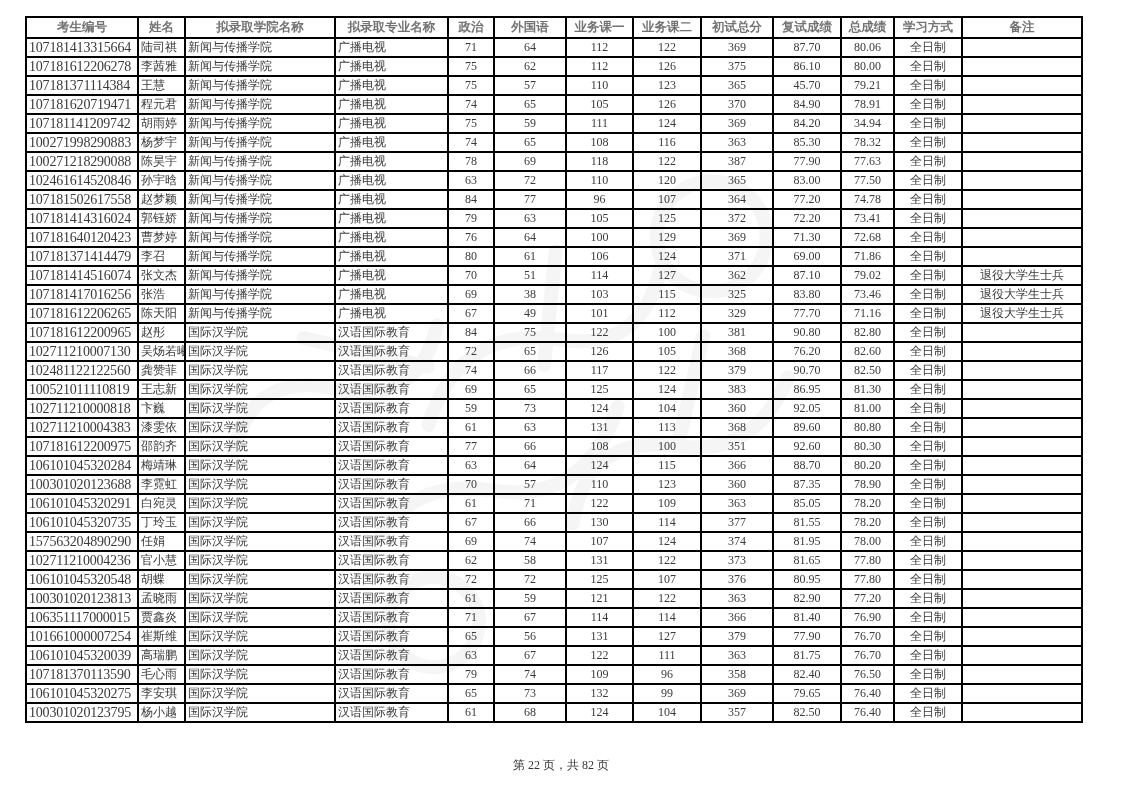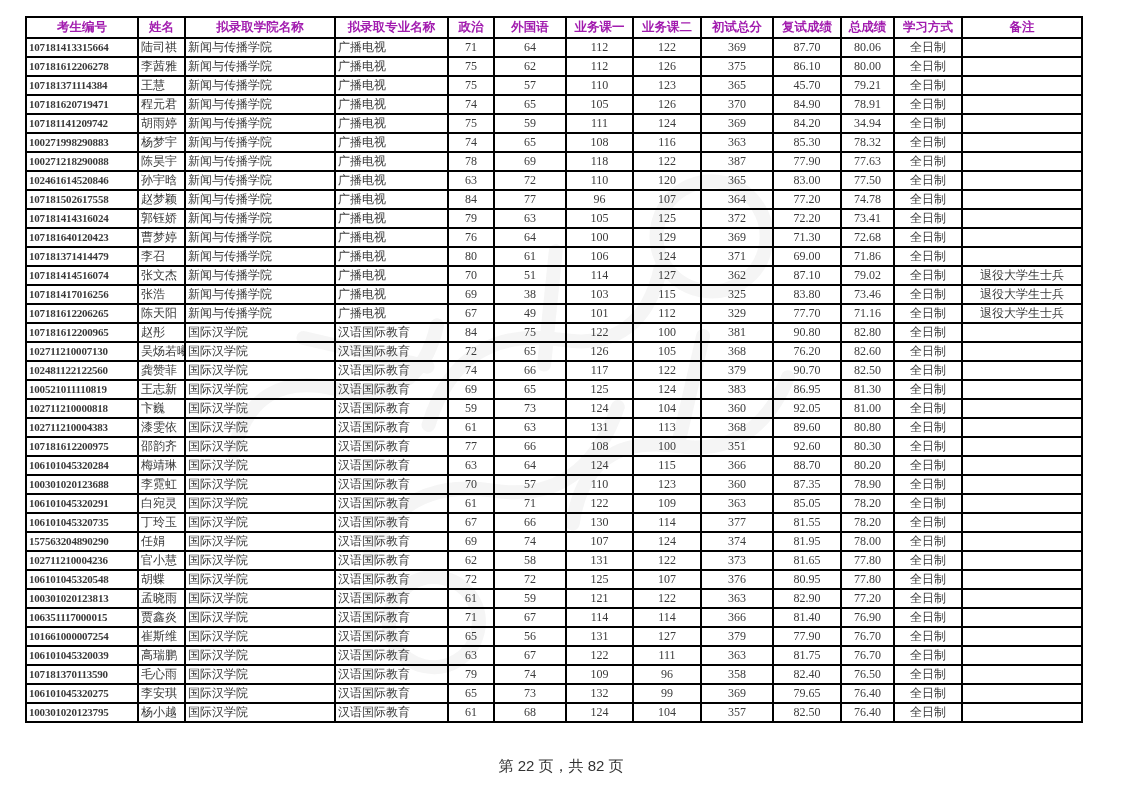--- a/index.html
+++ b/index.html
@@ -37,44 +37,44 @@
     padding: 0 2px;
     overflow: hidden;
     white-space: nowrap;
     background: transparent;
   }
   table.admission th {
     height: 21px;
     font-size: 12.5px;
     font-weight: bold;
     text-align: center;
-    color: #a21caf;
+    color: #737373;
   }
   table.admission td {
     height: 17.4px;
     line-height: 17px;
     text-align: center;
     color: #3a3a3a;
   }
   
   table.admission td:nth-child(1),
   table.admission td:nth-child(2),
   table.admission td:nth-child(3),
   table.admission td:nth-child(4) { text-align: left; }
-  table.admission td:nth-child(1) { font-size: 11px; letter-spacing: -0.2px; font-weight: bold; }
+  table.admission td:nth-child(1) { font-size: 14px; letter-spacing: -0.2px; }
 
   .footer {
     position: absolute;
     left: 0; top: 757px;
     width: 100%;
     text-align: center;
-    font-size: 15px;
+    font-size: 12px;
     color: #333;
     z-index: 3;
-    font-family: Liberation Sans, sans-serif;
+    font-family: Liberation Serif, serif;
   }
 </style>
 </head>
 <body>
 
 <div class="page">
 
   <div class="watermark">
     <svg width="980" height="600" viewBox="0 0 980 600" xmlns="http://www.w3.org/2000/svg">
       <g stroke="#ededed" stroke-width="14" fill="none" stroke-linecap="round" transform="rotate(-32 490 300)">

